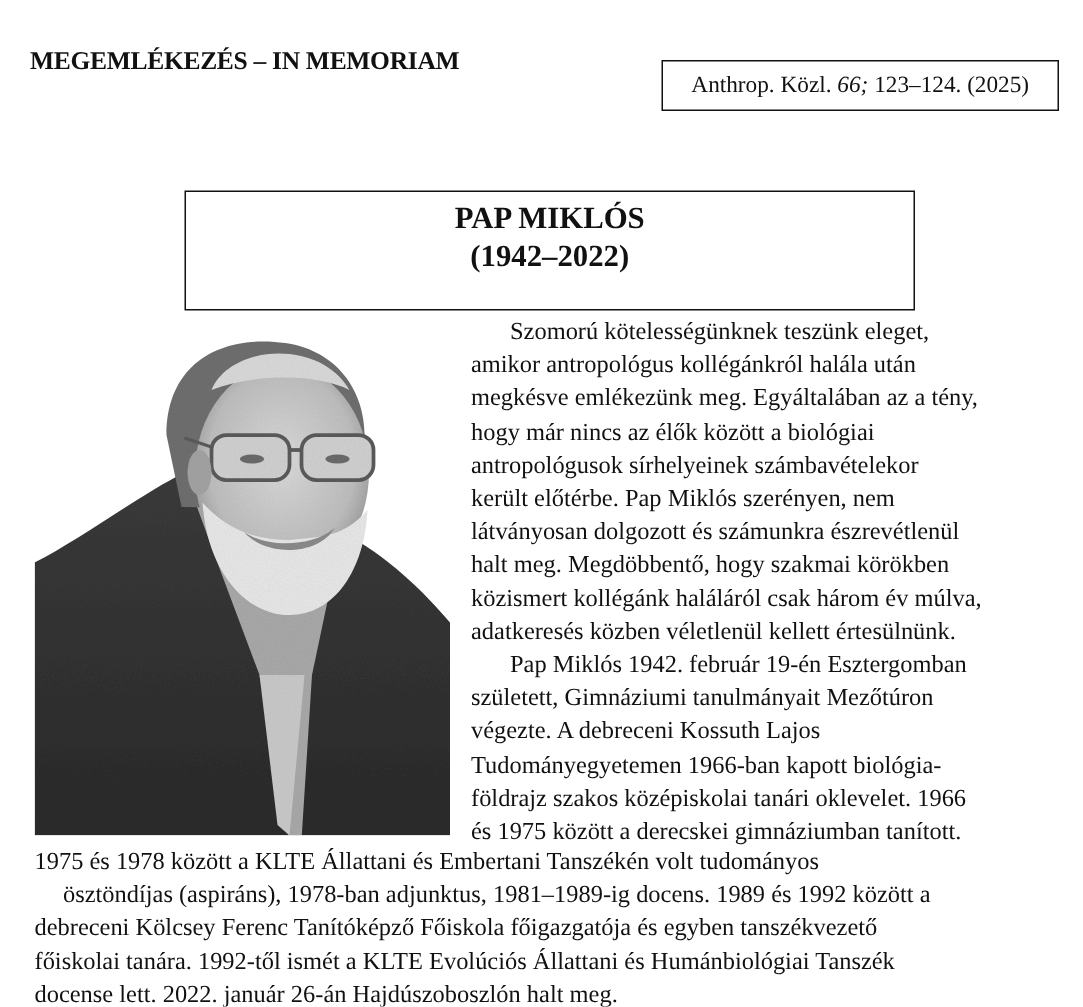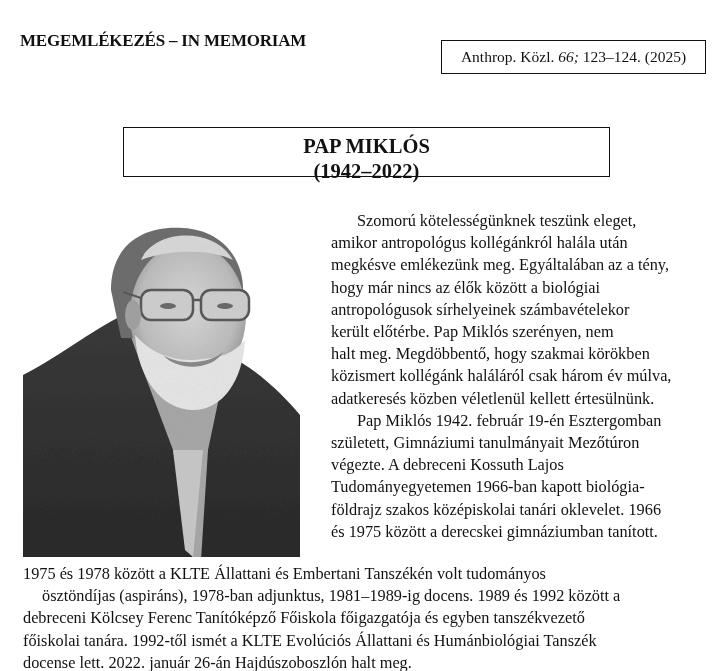--- a/index.html
+++ b/index.html
@@ -36,21 +36,21 @@
       line-height: 32px;
       text-align: center;
       white-space: nowrap;
     }
     .citation-box .vol { font-style: italic; }
     .title-box {
       position: absolute;
       left: 123px;
       top: 127px;
       width: 487px;
-      height: 50px;
+      height: 80px;
       border: 1.5px solid #111;
       box-sizing: border-box;
       text-align: center;
       font-weight: bold;
       font-size: 20.5px;
       line-height: 25px;
       padding-top: 6px;
     }
     .title-box div { white-space: nowrap; }
     .photo {
@@ -58,21 +58,21 @@
       left: 23px;
       top: 220px;
       width: 277px;
       height: 337px;
       overflow: hidden;
       background: #ffffff;
     }
     .photo svg { display: block; }
     .col-text {
       position: absolute;
-      left: 331px;
+      left: 314px;
       top: 210px;
       width: 390px;
       font-size: 16.3px;
       line-height: 22.2px;
       text-align: justify;
     }
     .full-text {
       position: absolute;
       left: 23px;
       top: 563px;
@@ -156,20 +156,21 @@
   </svg>
 </div>
 
 <div class="col-text">
   <span class="line indent" style="word-spacing: 0px; text-align-last: left; text-align: left;">Szomorú kötelességünknek teszünk eleget,</span>
   <span class="line" style="word-spacing: 0px; text-align-last: left; text-align: left;">amikor antropológus kollégánkról halála után</span>
   <span class="line" style="word-spacing: 0px; text-align-last: left; text-align: left;">megkésve emlékezünk meg. Egyáltalában az a tény,</span>
   <span class="line" style="word-spacing: 0px; text-align-last: left; text-align: left;">hogy már nincs az élők között a biológiai</span>
   <span class="line" style="word-spacing: 0px; text-align-last: left; text-align: left;">antropológusok sírhelyeinek számbavételekor</span>
   <span class="line" style="word-spacing: 0px; text-align-last: left; text-align: left;">került előtérbe. Pap Miklós szerényen, nem</span>
+  <span class="line" style="word-spacing: 0px; text-align-last: left; text-align: left;">látványosan dolgozott és számunkra észrevétlenül</span>
   <span class="line" style="word-spacing: 0px; text-align-last: left; text-align: left;">halt meg. Megdöbbentő, hogy szakmai körökben</span>
   <span class="line" style="word-spacing: 0px; text-align-last: left; text-align: left;">közismert kollégánk haláláról csak három év múlva,</span>
   <span class="line last">adatkeresés közben véletlenül kellett értesülnünk.</span>
   <span class="line indent" style="word-spacing: 0px; text-align-last: left; text-align: left;">Pap Miklós 1942. február 19-én Esztergomban</span>
   <span class="line" style="word-spacing: 0px; text-align-last: left; text-align: left;">született, Gimnáziumi tanulmányait Mezőtúron</span>
   <span class="line" style="word-spacing: 0px; text-align-last: left; text-align: left;">végezte. A debreceni Kossuth Lajos</span>
   <span class="line" style="word-spacing: 0px; text-align-last: left; text-align: left;">Tudományegyetemen 1966-ban kapott biológia-</span>
   <span class="line" style="word-spacing: 0px; text-align-last: left; text-align: left;">földrajz szakos középiskolai tanári oklevelet. 1966</span>
   <span class="line" style="word-spacing: 0px; text-align-last: left; text-align: left;">és 1975 között a derecskei gimnáziumban tanított.</span>
 </div>

